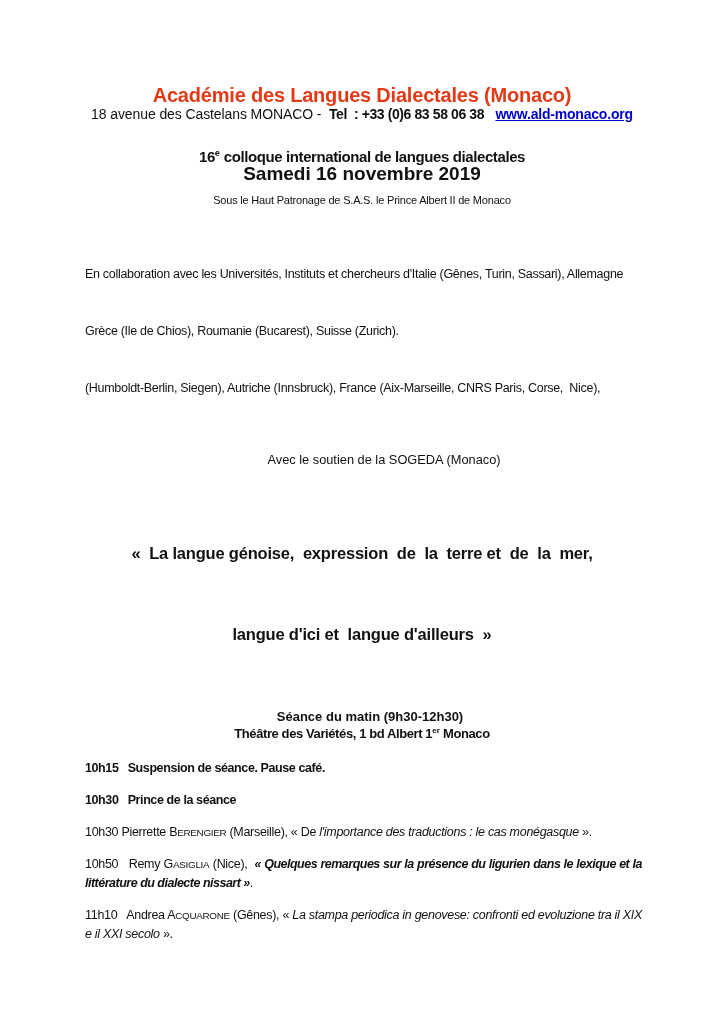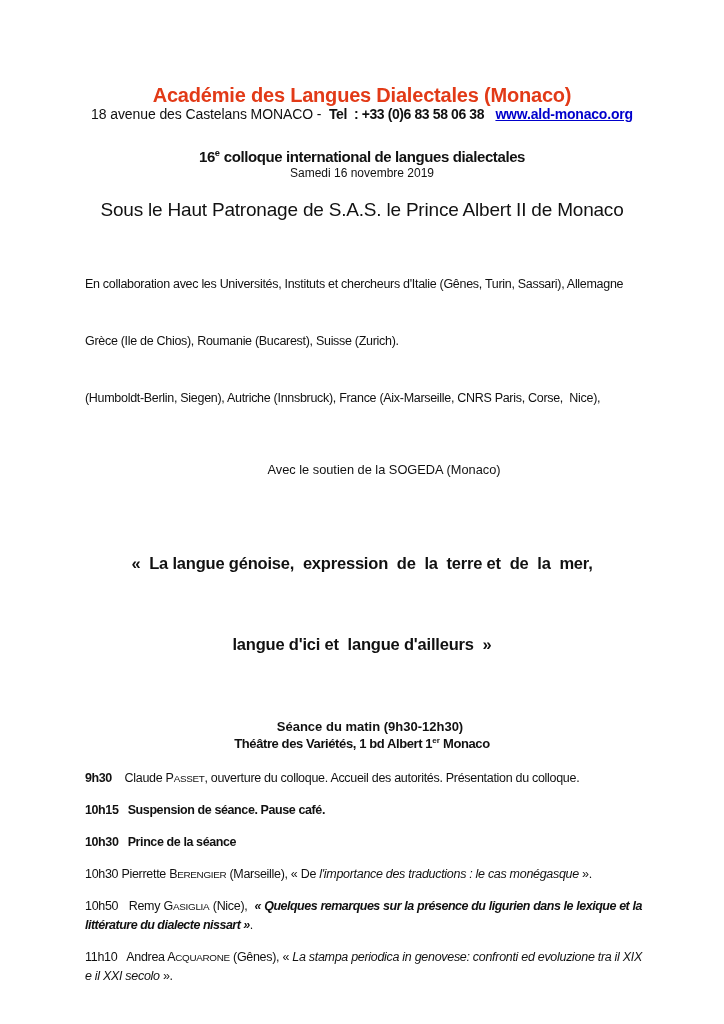--- a/index.html
+++ b/index.html
@@ -20,22 +20,22 @@
     font-size:20px;font-weight:700;
     color:var(--title-red);
     letter-spacing:-0.2px;
     line-height:22px;
   }
   .address{
     font-size:14px;line-height:15px;margin-top:1px;
     white-space:pre-wrap;letter-spacing:-0.1px;
   }
   .colloque{font-size:15px;font-weight:700;margin-top:26px;line-height:17px;}
-  .date{font-size:12px;font-weight:400;line-height:17px;}
-  .patronage{font-size:19px;margin-top:18px;line-height:20px;letter-spacing:-0.2px;}
+  .date{font-size:19px;font-weight:700;line-height:17px;}
+  .patronage{font-size:11px;margin-top:8px;line-height:20px;letter-spacing:-0.2px;}
   .content{margin-left:85px;margin-right:82px;}
   .collab{
     margin-top:17px;font-size:12.5px;line-height:19px;
     letter-spacing:-0.3px;white-space:pre-wrap;
   }
   .support{font-size:12.8px;margin-top:14px;line-height:19px;padding-left:44px;}
   .theme{
     margin-top:17px;font-size:16.5px;font-weight:700;
     line-height:27px;white-space:pre-wrap;letter-spacing:-0.2px;
   }
@@ -86,21 +86,20 @@
   <div class="center theme">
     <div>«  La langue génoise,  expression  de  la  terre et  de  la  mer,</div>
     <div>langue d'ici et  langue d'ailleurs  »</div>
   </div>
 
   <div class="center session">Séance du matin (9h30-12h30)</div>
 
   <div class="center venue"><span class="seg seg-b">Théâtre des Variétés, 1 bd Albert 1</span><span class="seg seg-sup">er</span><span class="seg seg-b"> Monaco</span></div>
 
   <div class="content schedule">
-    <p class="entry"><span class="seg seg-b">9h30</span><span class="seg">    Claude P</span><span class="seg seg-sc">ASSET</span><span class="seg">, ouverture du colloque. Accueil des autorités. Présentation du colloque.</span></p>
     <p class="entry"><span class="seg seg-b">10h15   Suspension de séance. Pause café.</span></p>
     <p class="entry"><span class="seg seg-b">10h30   Prince de la séance</span></p>
     <p class="entry"><span class="seg">10h30 Pierrette B</span><span class="seg seg-sc">ERENGIER</span><span class="seg"> (Marseille), « De </span><span class="seg seg-i">l'importance des traductions : le cas monégasque</span><span class="seg"> ».</span></p>
     <p class="entry justify"><span class="seg">10h50   Remy G</span><span class="seg seg-sc">ASIGLIA</span><span class="seg"> (Nice),  </span><span class="seg seg-bi">« Quelques remarques sur la présence du ligurien dans le lexique et la littérature du dialecte nissart »</span><span class="seg">.</span></p>
     <p class="entry justify"><span class="seg">11h10   Andrea A</span><span class="seg seg-sc">CQUARONE</span><span class="seg"> (Gênes), « </span><span class="seg seg-i">La stampa periodica in genovese: confronti ed evoluzione tra il XIX e il XXI secolo</span><span class="seg"> ».</span></p>
 
   </div>
 
 </div>
 

